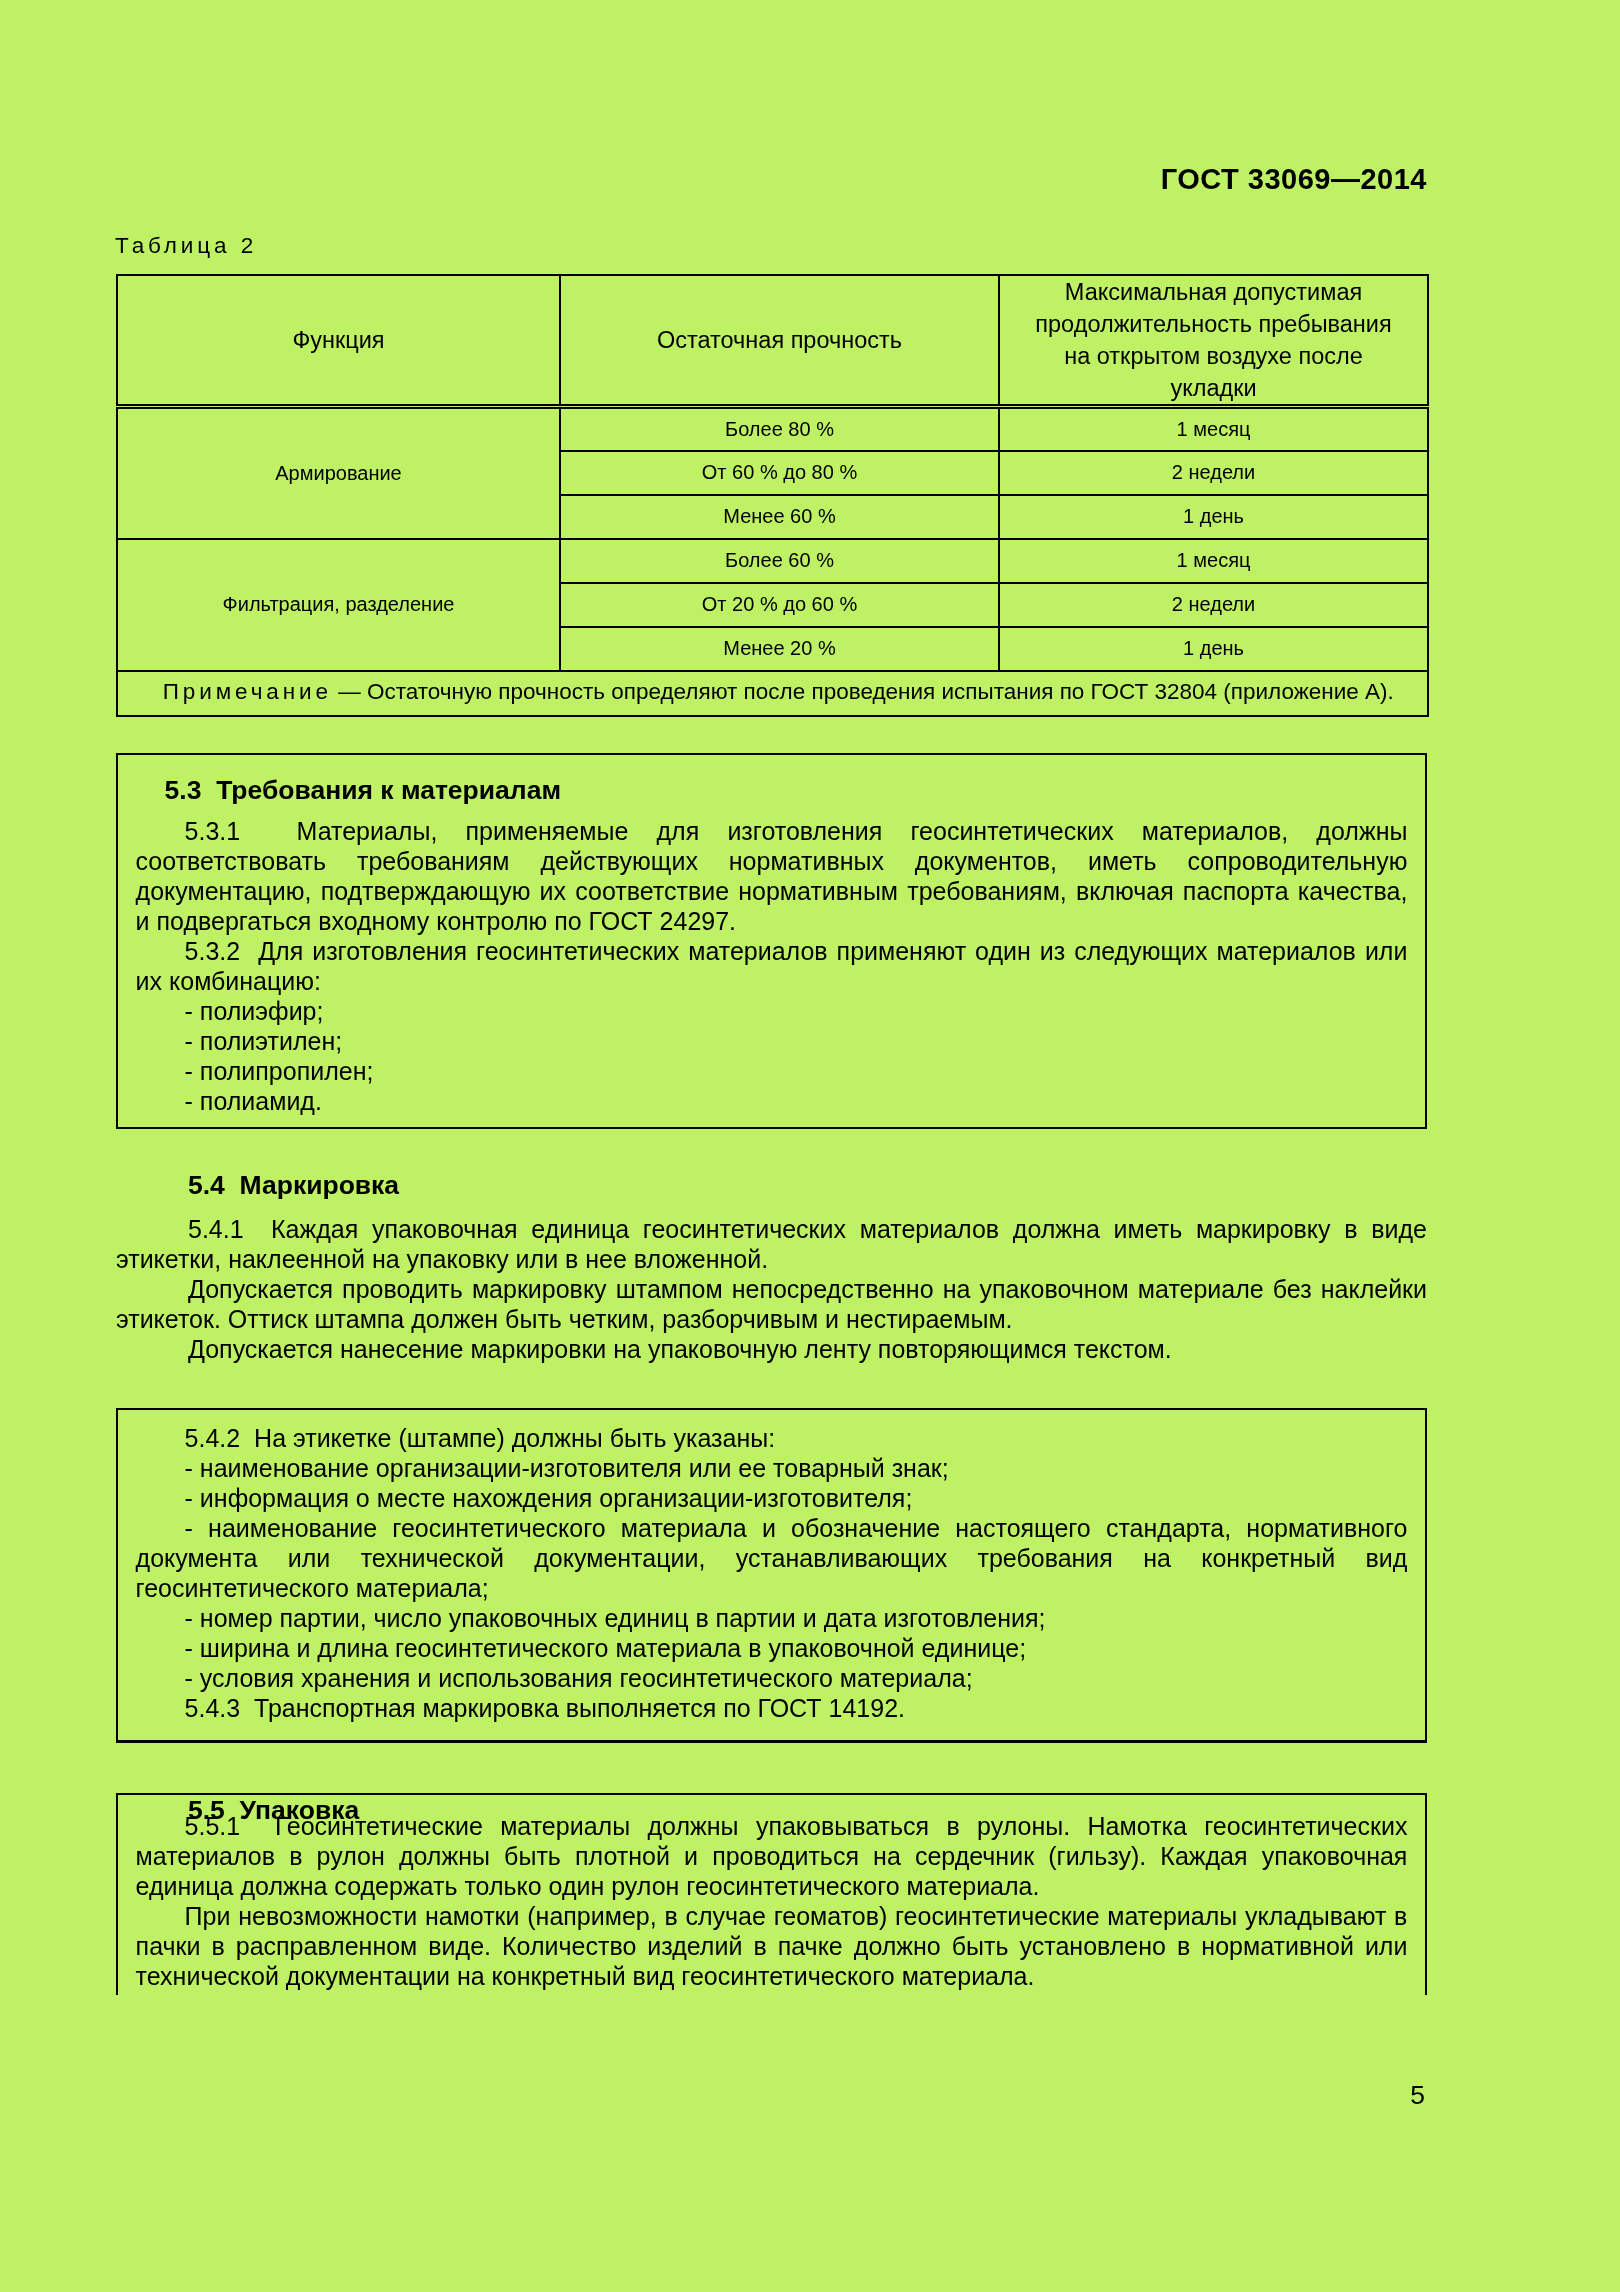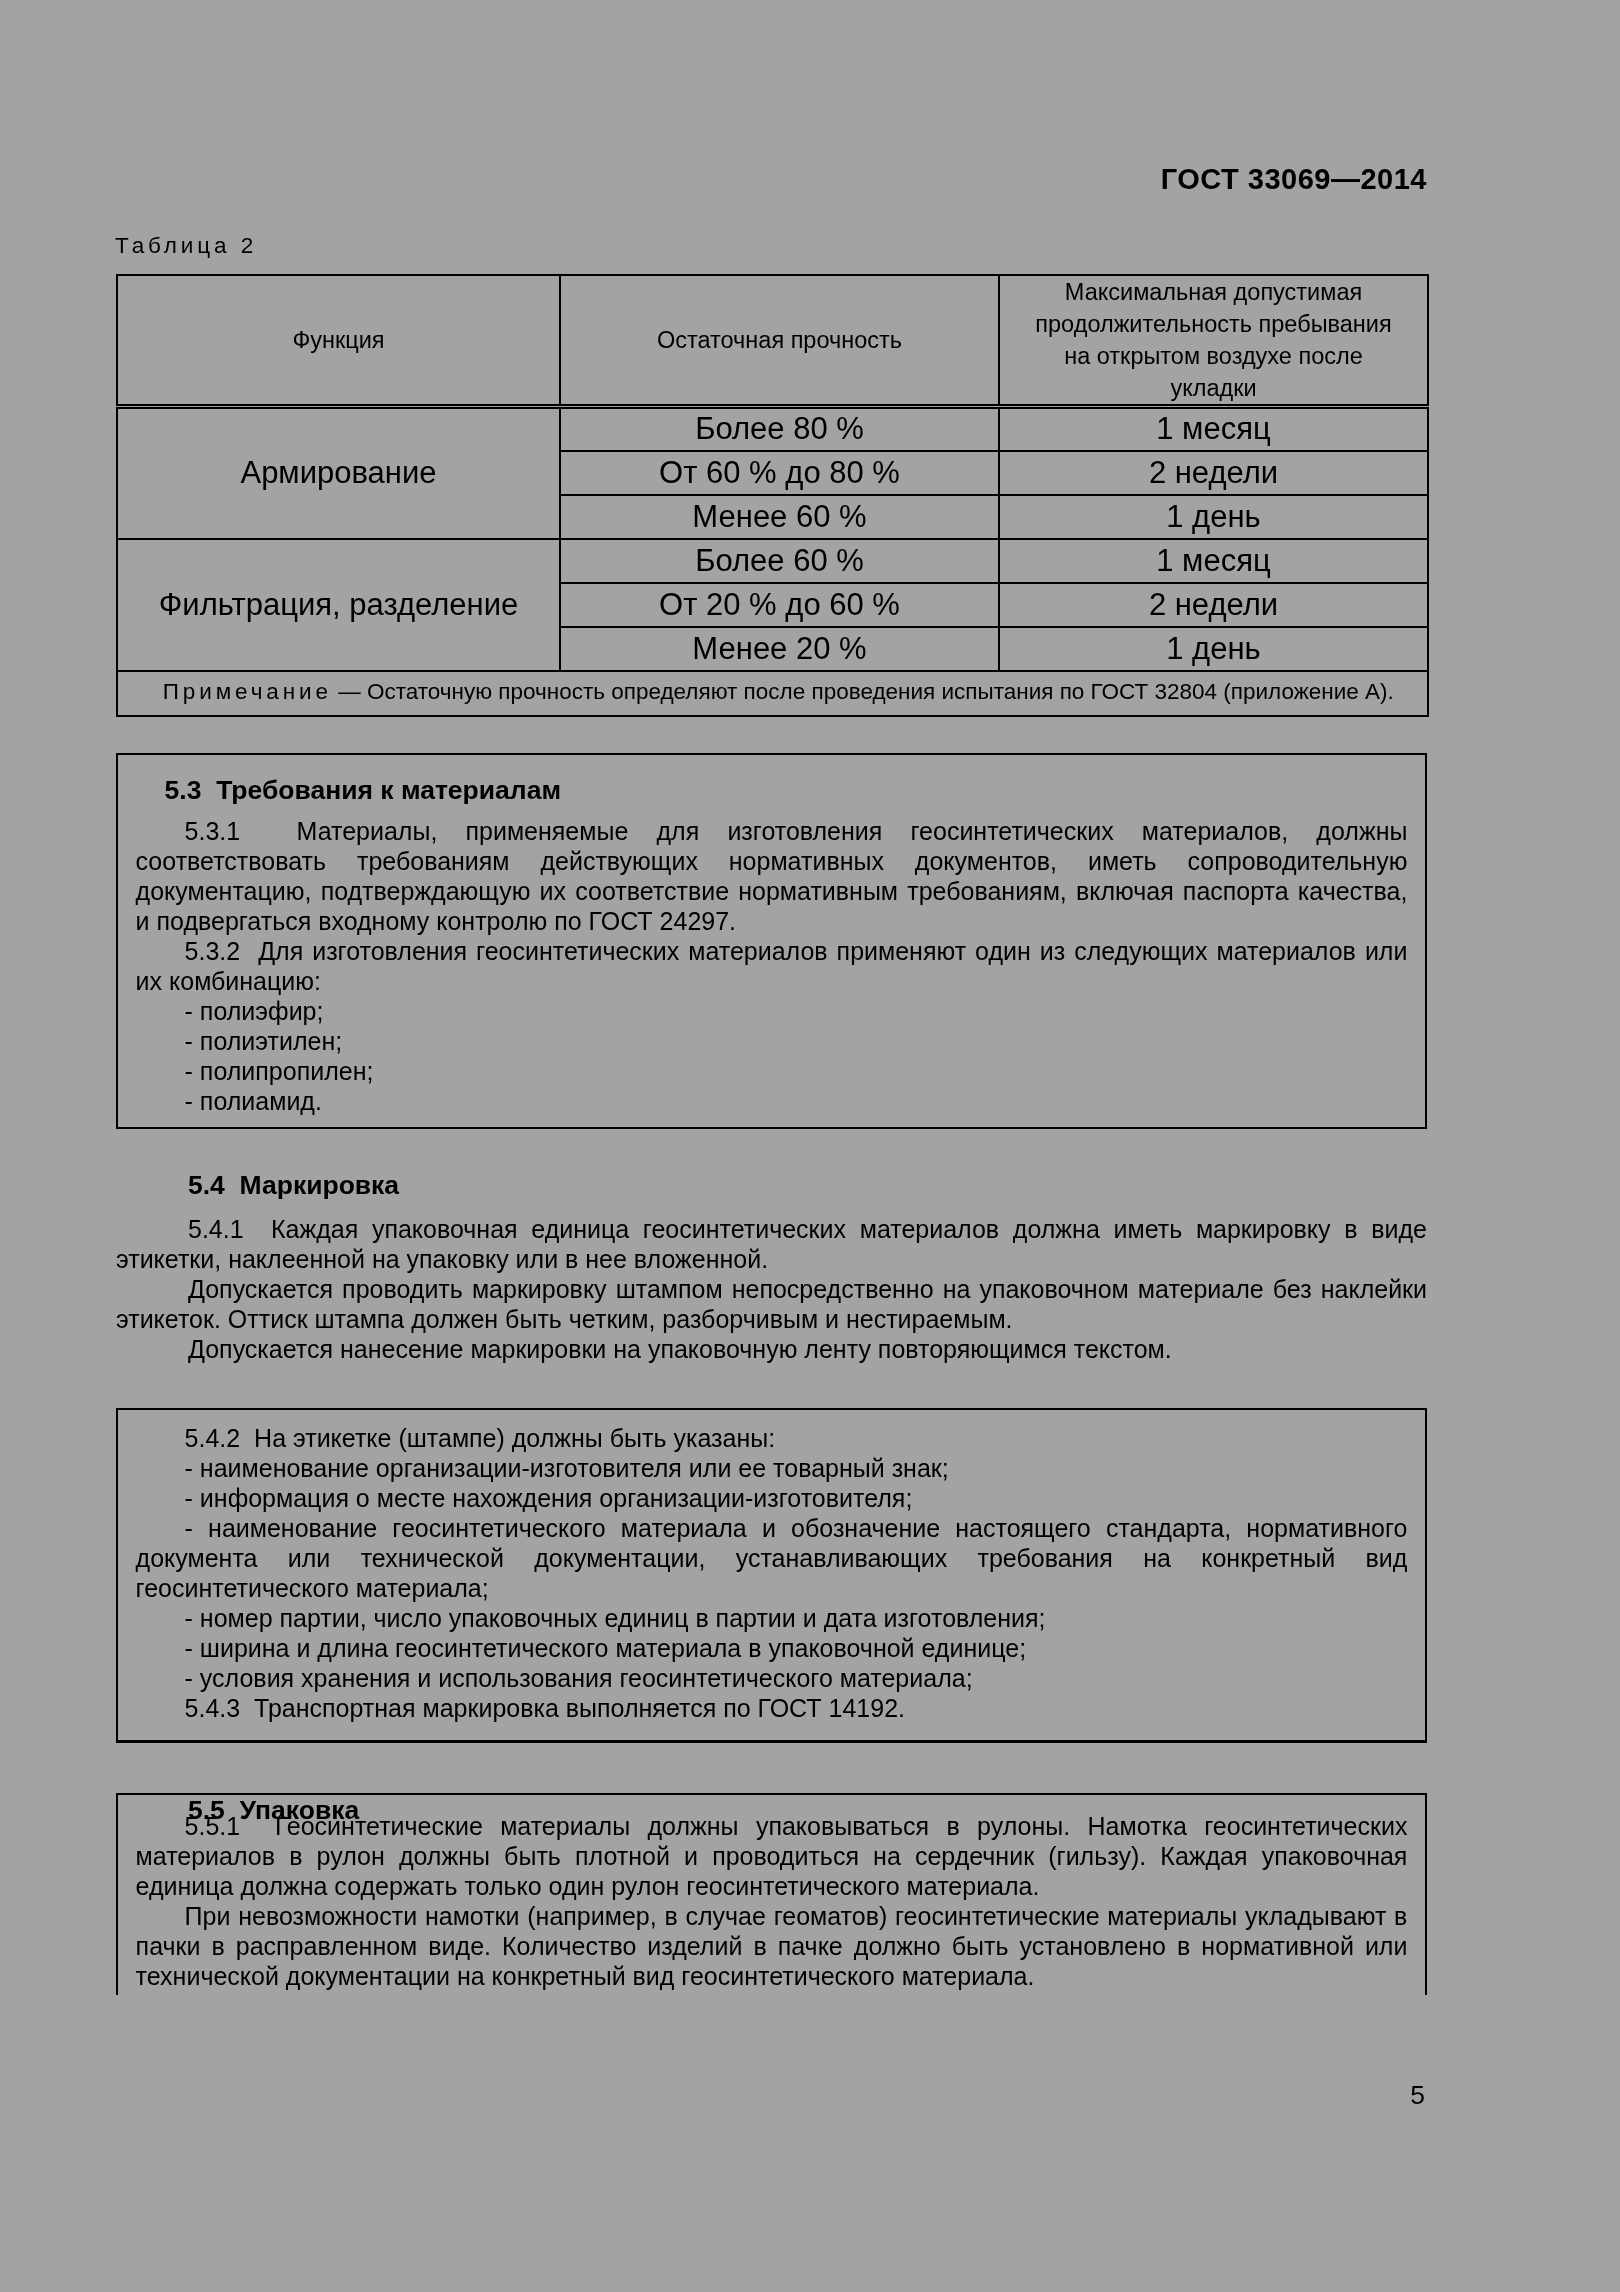--- a/index.html
+++ b/index.html
@@ -1,21 +1,21 @@
 <!DOCTYPE html>
 <html lang="ru"><head>
 <meta charset="utf-8">
 <style>
   html,body{margin:0;padding:0;}
   body{
     width:1620px;height:2293px;position:relative;
     background:#ffffff;color:#000000;
     font-family:"Liberation Sans","DejaVu Sans",sans-serif;
   }
-  .page{position:absolute;inset:0;background:#a3a3a3;}
+  .page{position:absolute;inset:0;background:#bef264;}
 
   .doc-code{
     position:absolute;top:163px;right:193px;
     font-size:29px;font-weight:bold;letter-spacing:0.5px;
   }
   .tbl-caption{
     position:absolute;top:233px;left:115px;
     font-size:22.5px;letter-spacing:3.9px;
   }
 
@@ -28,21 +28,21 @@
     text-align:center;vertical-align:middle;
     font-weight:normal;
     padding:0 23.5px;
   }
   table.gost thead th{
     height:106px;
     font-size:23.5px;line-height:32px;
     border-bottom:5.9px double #000;
   }
   table.gost tbody tr.r{height:44px;}
-  table.gost tbody td{font-size:31px;}
+  table.gost tbody td{font-size:20px;}
   table.gost td.gb{border-top:2.9px solid #000;}
   table.gost tr.note-row td{
     border-bottom:2.9px solid #000;
     text-align:justify;text-indent:29px;
     font-size:22.5px;line-height:29px;
     padding:5.9px 15.7px 8.8px 15.7px;
   }
   .note-label{letter-spacing:3.9px;}
 
   .box{

